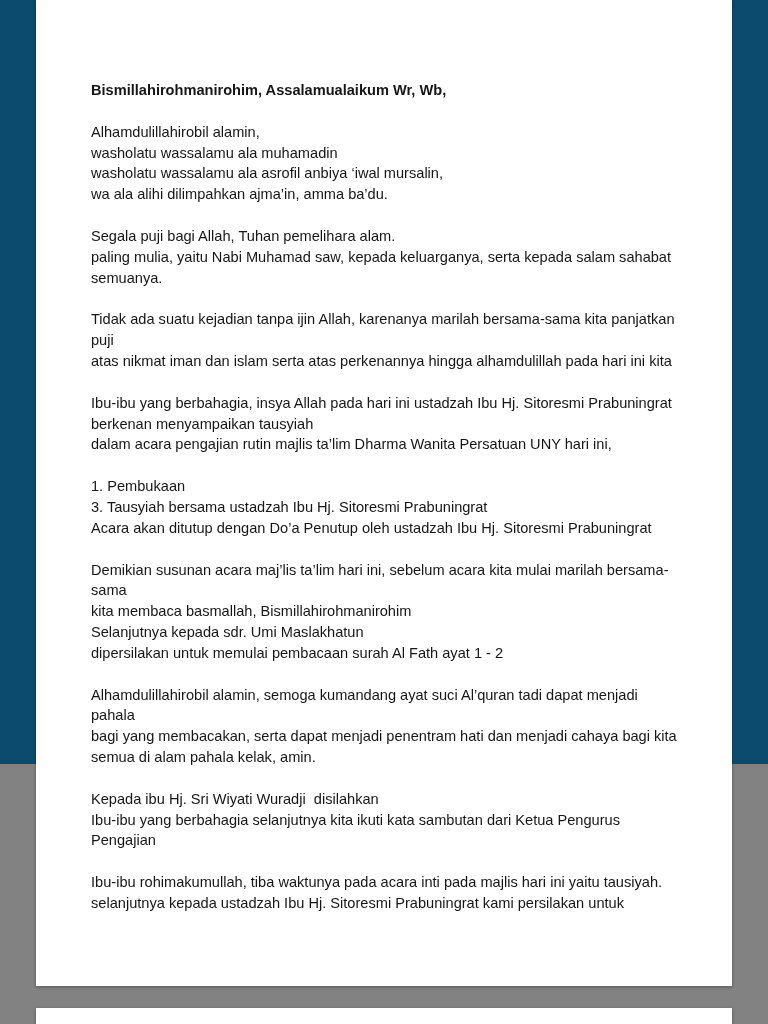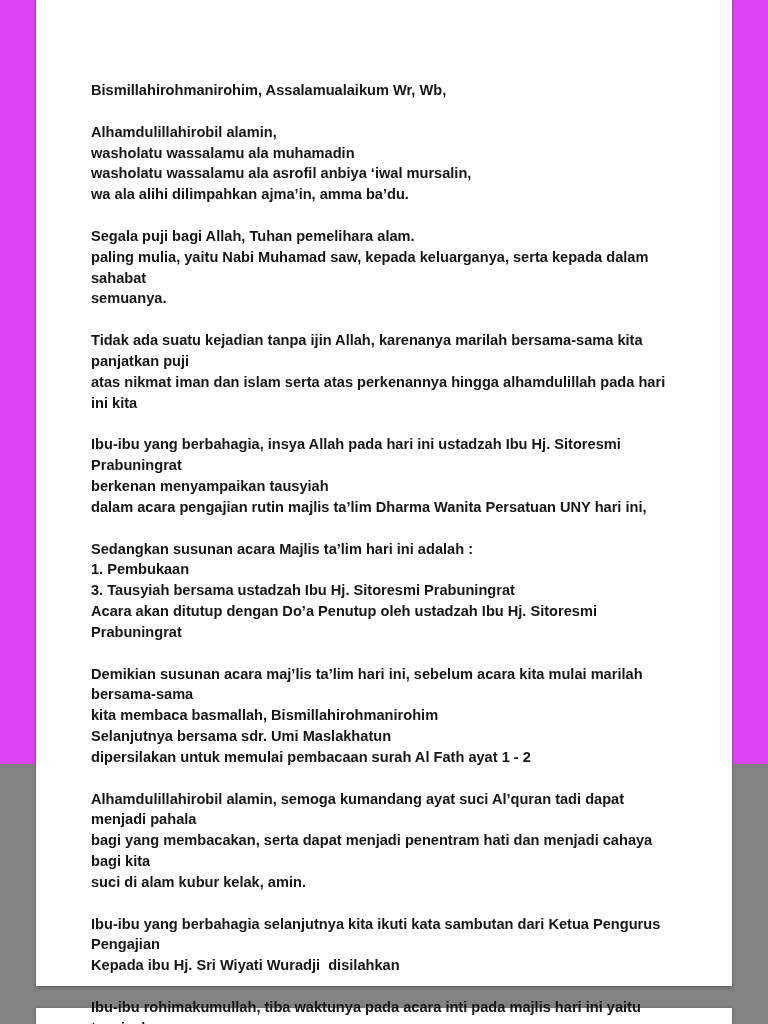--- a/index.html
+++ b/index.html
@@ -9,21 +9,21 @@
   body {
     background: #828282;
     width: 768px;
     height: 1024px;
     overflow: hidden;
     font-family: "Liberation Sans", sans-serif;
   }
   .viewer {
     width: 768px;
     height: 764px;
-    background: #d946ef;
+    background: #0c4a6e;
     position: relative;
   }
   .page {
     background: #ffffff;
     margin: 0 36px;
     width: 696px;
     height: 986px;
     box-sizing: border-box;
     padding: 80px 52px 40px 55px;
     box-shadow: 0 1px 3px rgba(0,0,0,0.35);
@@ -39,72 +39,70 @@
     margin: 0 0 21px 0;
     color: #161616;
     font-size: 14.6px;
     line-height: 20.8px;
   }
   .block.bold .line {
     font-weight: bold;
   }
   .line {
     white-space: pre-wrap;
-    font-weight: bold;
   }
 </style>
 </head>
 <body>
 
 <div class="viewer">
   <div class="page">
     <div id="content">
         <div class="block bold">
           <div class="line">Bismillahirohmanirohim, Assalamualaikum Wr, Wb,</div>
         </div>
         <div class="block">
           <div class="line">Alhamdulillahirobil alamin,</div>
           <div class="line">washolatu wassalamu ala muhamadin</div>
           <div class="line">washolatu wassalamu ala asrofil anbiya ‘iwal mursalin,</div>
           <div class="line">wa ala alihi dilimpahkan ajma’in, amma ba’du.</div>
         </div>
         <div class="block">
           <div class="line">Segala puji bagi Allah, Tuhan pemelihara alam.</div>
-          <div class="line">paling mulia, yaitu Nabi Muhamad saw, kepada keluarganya, serta kepada dalam sahabat</div>
+          <div class="line">paling mulia, yaitu Nabi Muhamad saw, kepada keluarganya, serta kepada salam sahabat</div>
           <div class="line">semuanya.</div>
         </div>
         <div class="block">
           <div class="line">Tidak ada suatu kejadian tanpa ijin Allah, karenanya marilah bersama-sama kita panjatkan puji</div>
           <div class="line">atas nikmat iman dan islam serta atas perkenannya hingga alhamdulillah pada hari ini kita</div>
         </div>
         <div class="block">
           <div class="line">Ibu-ibu yang berbahagia, insya Allah pada hari ini ustadzah Ibu Hj. Sitoresmi Prabuningrat</div>
           <div class="line">berkenan menyampaikan tausyiah</div>
           <div class="line">dalam acara pengajian rutin majlis ta’lim Dharma Wanita Persatuan UNY hari ini,</div>
         </div>
         <div class="block">
-          <div class="line">Sedangkan susunan acara Majlis ta’lim hari ini adalah :</div>
           <div class="line">1. Pembukaan</div>
           <div class="line">3. Tausyiah bersama ustadzah Ibu Hj. Sitoresmi Prabuningrat</div>
           <div class="line">Acara akan ditutup dengan Do’a Penutup oleh ustadzah Ibu Hj. Sitoresmi Prabuningrat</div>
         </div>
         <div class="block">
           <div class="line">Demikian susunan acara maj’lis ta’lim hari ini, sebelum acara kita mulai marilah bersama-sama</div>
           <div class="line">kita membaca basmallah, Bismillahirohmanirohim</div>
-          <div class="line">Selanjutnya bersama sdr. Umi Maslakhatun</div>
+          <div class="line">Selanjutnya kepada sdr. Umi Maslakhatun</div>
           <div class="line">dipersilakan untuk memulai pembacaan surah Al Fath ayat 1 - 2</div>
         </div>
         <div class="block">
           <div class="line">Alhamdulillahirobil alamin, semoga kumandang ayat suci Al’quran tadi dapat menjadi pahala</div>
           <div class="line">bagi yang membacakan, serta dapat menjadi penentram hati dan menjadi cahaya bagi kita</div>
-          <div class="line">suci di alam kubur kelak, amin.</div>
+          <div class="line">semua di alam pahala kelak, amin.</div>
         </div>
         <div class="block">
+          <div class="line">Kepada ibu Hj. Sri Wiyati Wuradji  disilahkan</div>
           <div class="line">Ibu-ibu yang berbahagia selanjutnya kita ikuti kata sambutan dari Ketua Pengurus Pengajian</div>
-          <div class="line">Kepada ibu Hj. Sri Wiyati Wuradji  disilahkan</div>
         </div>
         <div class="block">
           <div class="line">Ibu-ibu rohimakumullah, tiba waktunya pada acara inti pada majlis hari ini yaitu tausiyah.</div>
           <div class="line">selanjutnya kepada ustadzah Ibu Hj. Sitoresmi Prabuningrat kami persilakan untuk</div>
         </div>
       </div>
   </div>
   <div class="page-next"></div>
 </div>
 

